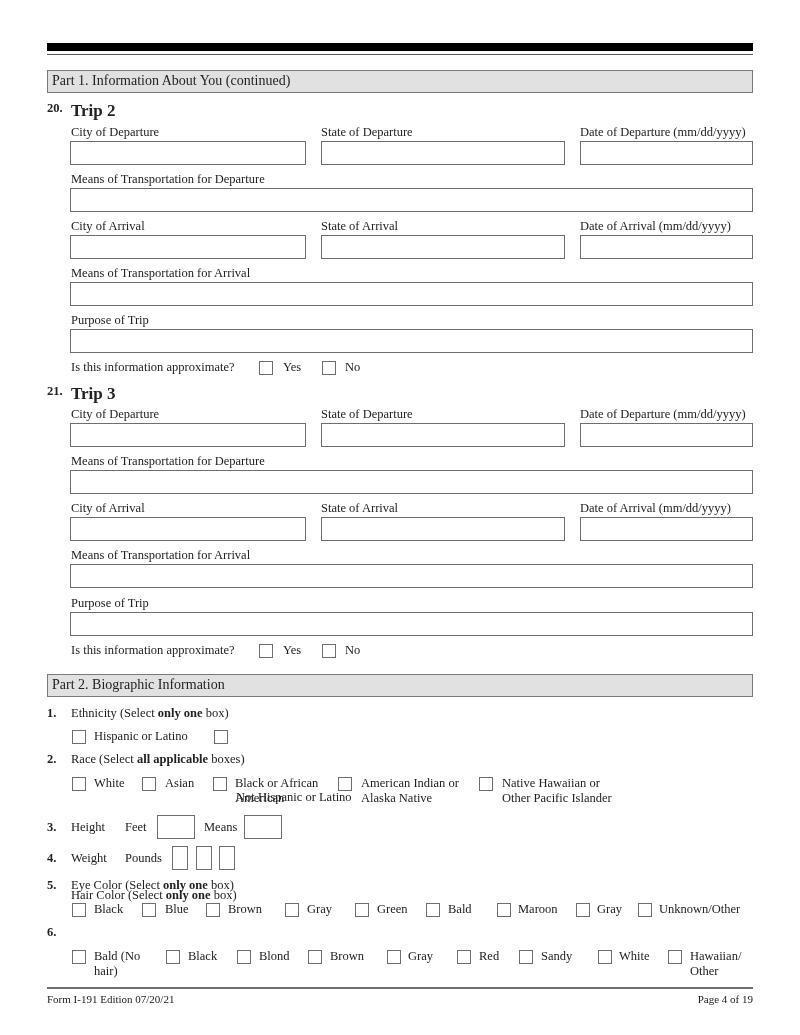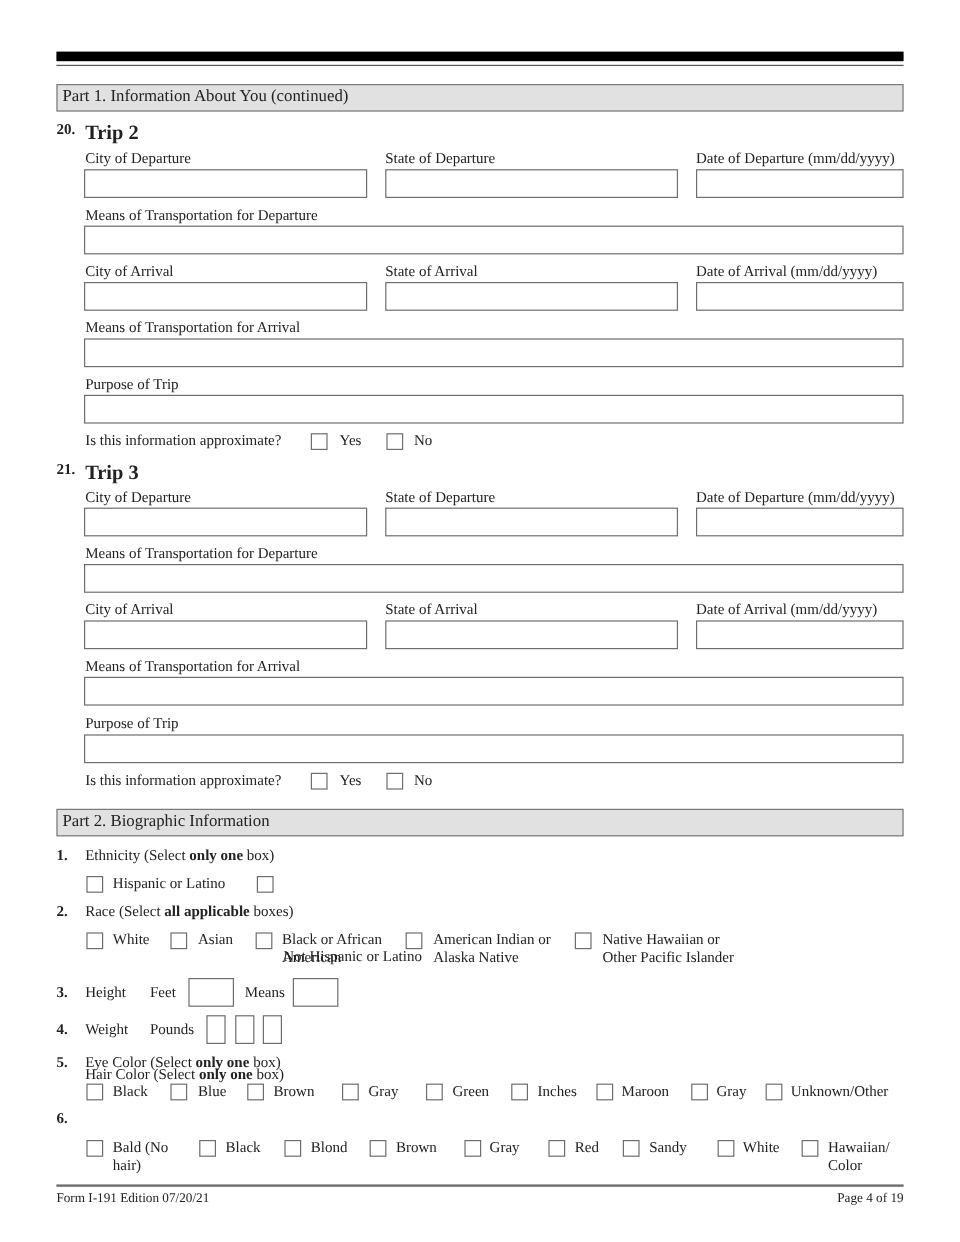--- a/index.html
+++ b/index.html
@@ -143,21 +143,21 @@
 <span class="abs opt" style="left:94px;top:902px;">Black</span>
 <div class="abs cb" style="left:142px;top:903px;"></div>
 <span class="abs opt" style="left:165px;top:902px;">Blue</span>
 <div class="abs cb" style="left:206px;top:903px;"></div>
 <span class="abs opt" style="left:228px;top:902px;">Brown</span>
 <div class="abs cb" style="left:285px;top:903px;"></div>
 <span class="abs opt" style="left:307px;top:902px;">Gray</span>
 <div class="abs cb" style="left:355px;top:903px;"></div>
 <span class="abs opt" style="left:377px;top:902px;">Green</span>
 <div class="abs cb" style="left:426px;top:903px;"></div>
-<span class="abs opt" style="left:448px;top:902px;">Inches</span>
+<span class="abs opt" style="left:448px;top:902px;">Bald</span>
 <div class="abs cb" style="left:497px;top:903px;"></div>
 <span class="abs opt" style="left:518px;top:902px;">Maroon</span>
 <div class="abs cb" style="left:576px;top:903px;"></div>
 <span class="abs opt" style="left:597px;top:902px;">Gray</span>
 <div class="abs cb" style="left:638px;top:903px;"></div>
 <span class="abs opt" style="left:659px;top:902px;">Unknown/Other</span>
 
 <span class="abs qnum" style="left:47px;top:925px;">6.</span>
 <span class="abs label" style="left:71px;top:888px;"><span>Hair Color (Select </span><b>only one</b><span> box)</span></span>
 
@@ -171,17 +171,17 @@
 <span class="abs opt" style="left:330px;top:949px;">Brown</span>
 <div class="abs cb" style="left:387px;top:950px;"></div>
 <span class="abs opt" style="left:408px;top:949px;">Gray</span>
 <div class="abs cb" style="left:457px;top:950px;"></div>
 <span class="abs opt" style="left:479px;top:949px;">Red</span>
 <div class="abs cb" style="left:519px;top:950px;"></div>
 <span class="abs opt" style="left:541px;top:949px;">Sandy</span>
 <div class="abs cb" style="left:598px;top:950px;"></div>
 <span class="abs opt" style="left:619px;top:949px;">White</span>
 <div class="abs cb" style="left:668px;top:950px;"></div>
-<span class="abs opt" style="left:690px;top:949px;"><span>Hawaiian/</span><br><span>Color</span></span>
+<span class="abs opt" style="left:690px;top:949px;"><span>Hawaiian/</span><br><span>Other</span></span>
 
 <div class="abs footline"></div>
 <span class="abs footer" style="left:47px;top:993px;">Form I-191   Edition   07/20/21</span>
 <span class="abs footer" style="right:47px;top:993px;">Page 4 of 19</span>
 
 </body></html>

